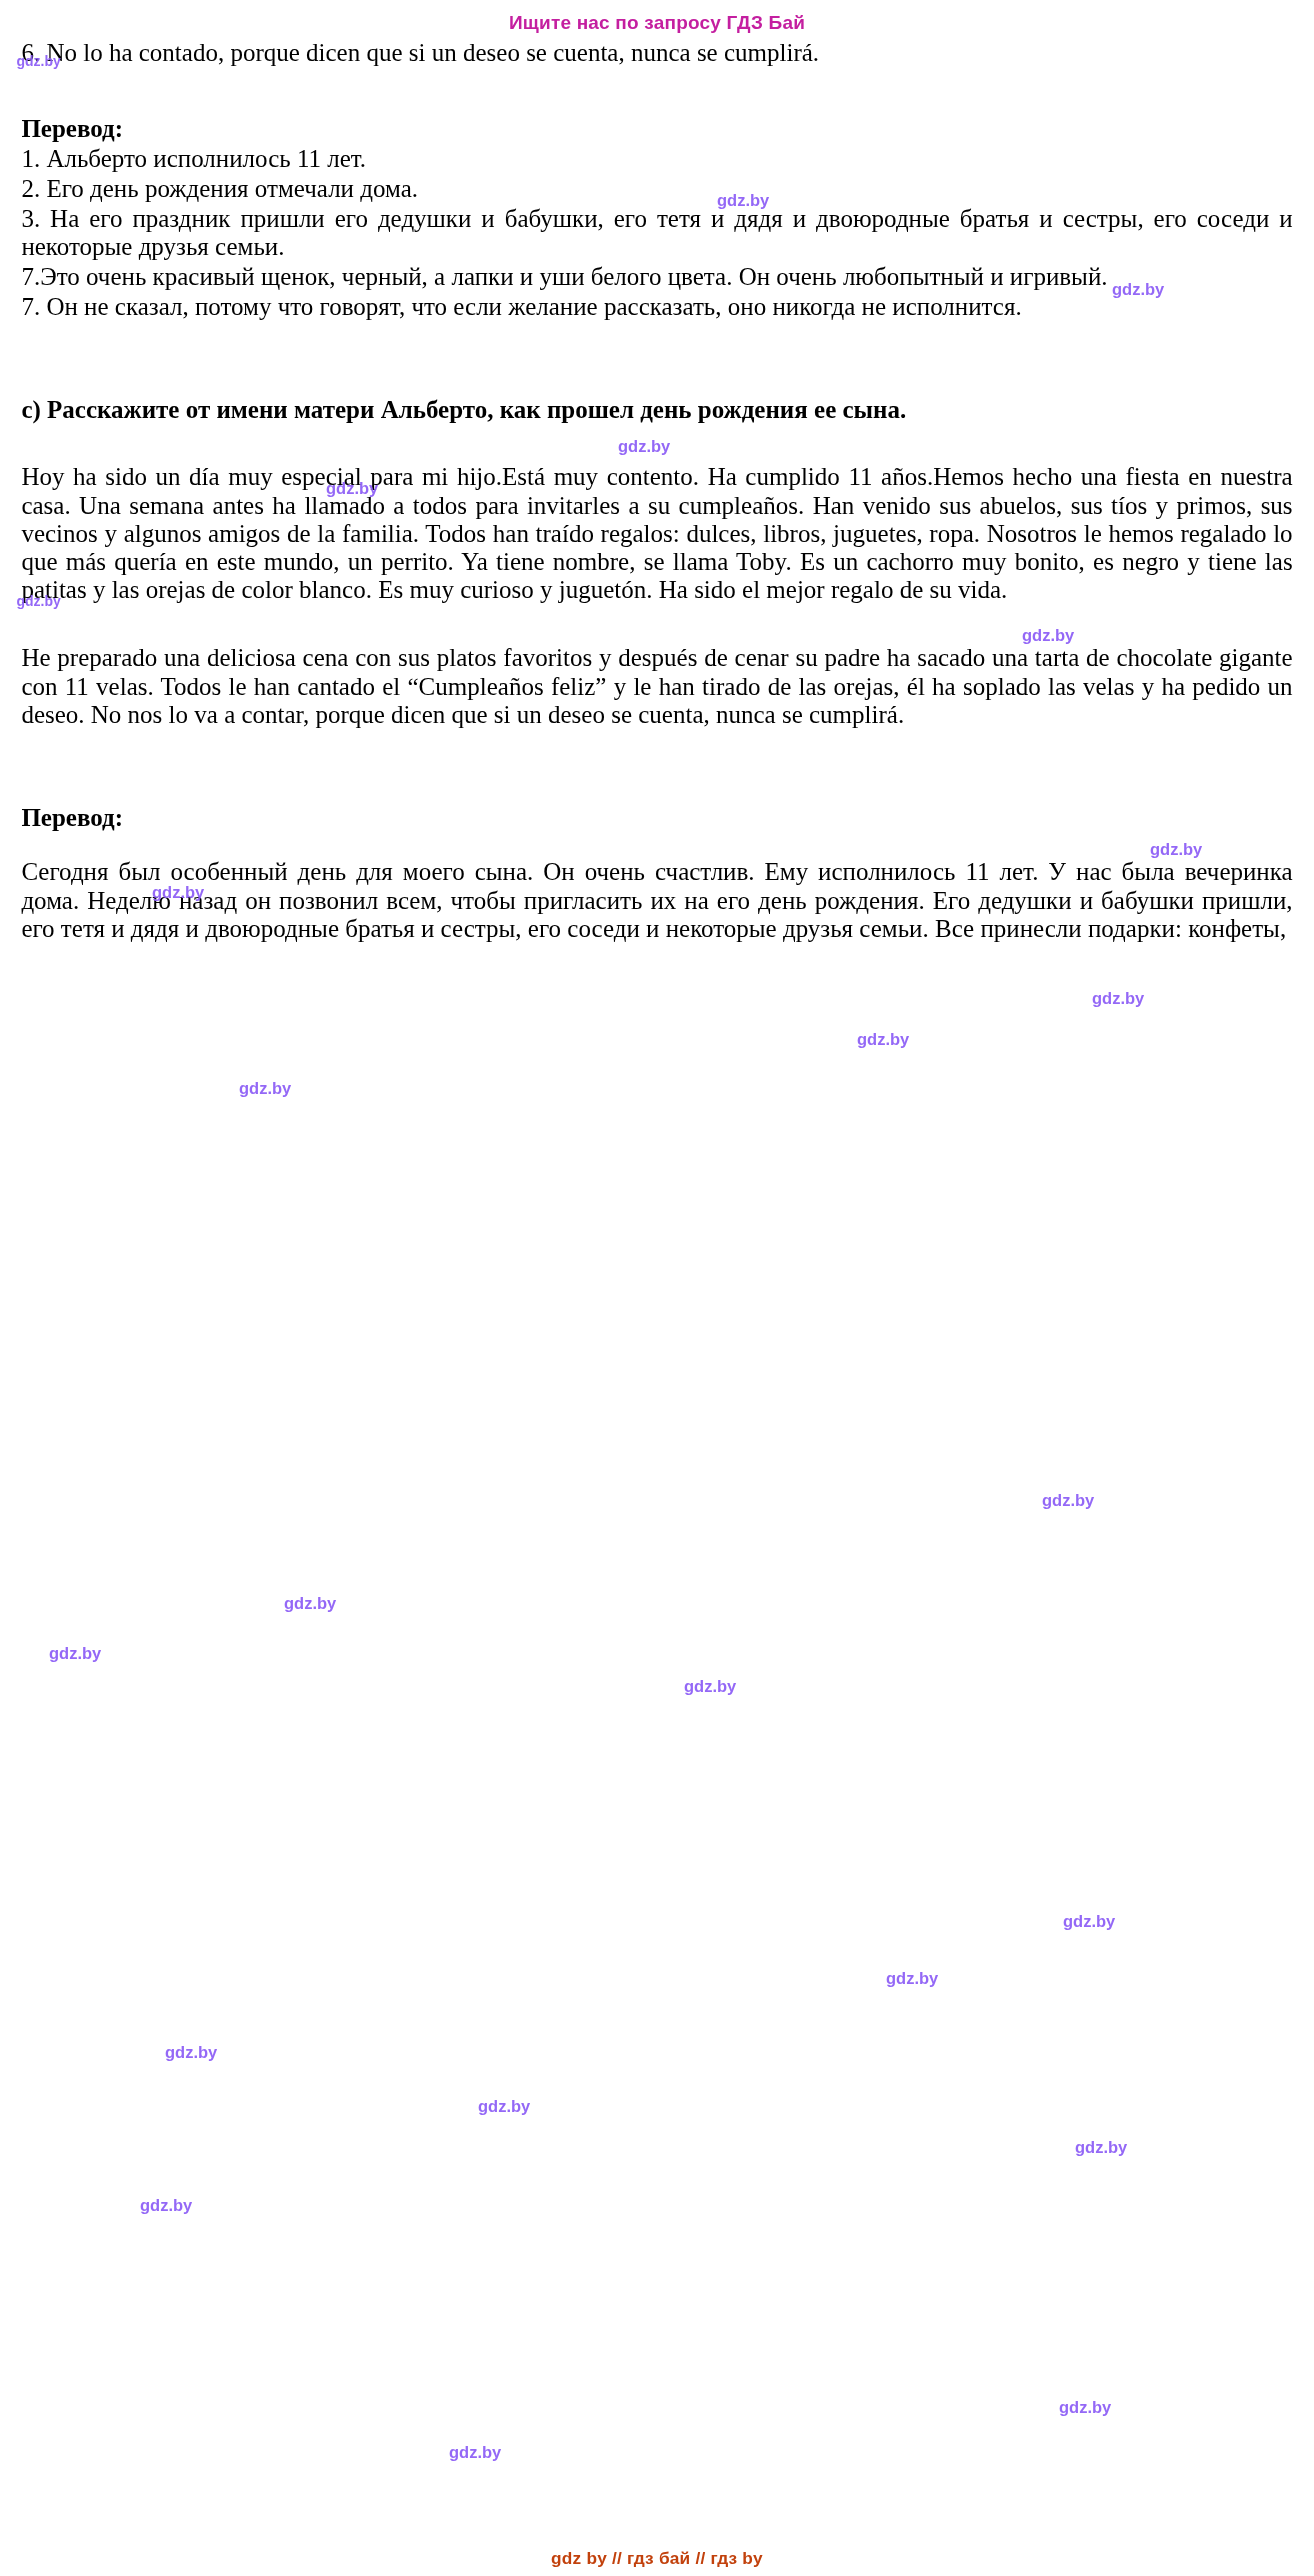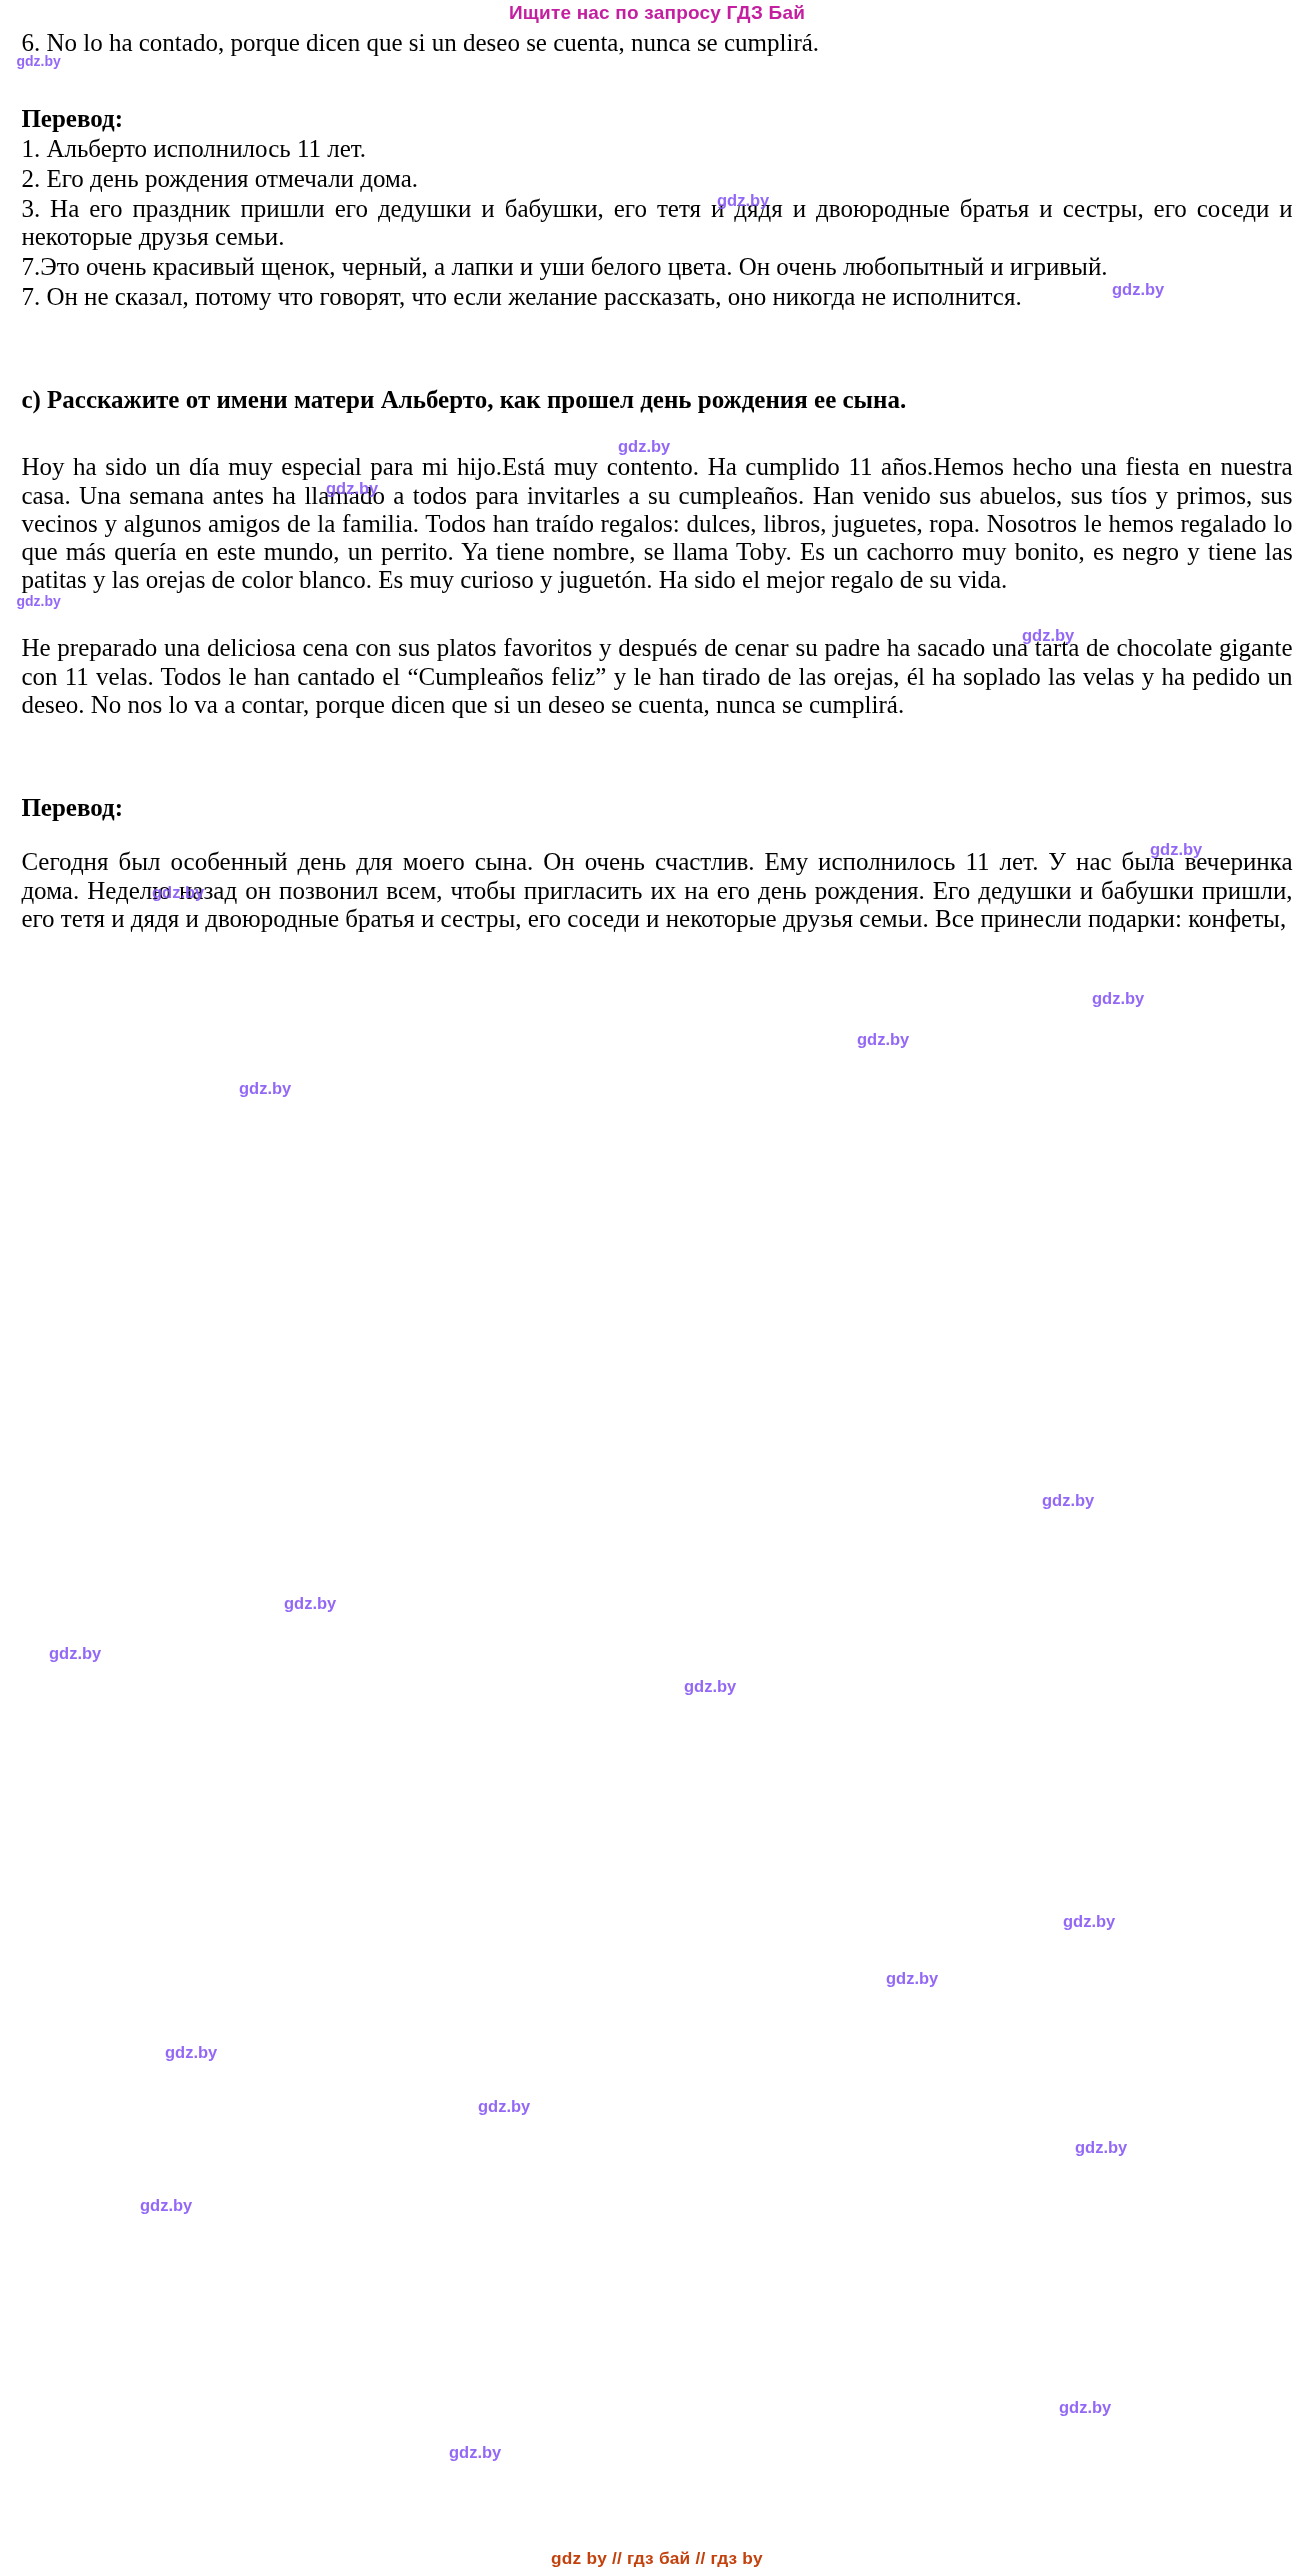--- a/index.html
+++ b/index.html
@@ -21,21 +21,21 @@
     min-height: 2576px;
     box-sizing: border-box;
     padding: 0 21.4px;
   }
   .top-banner {
     text-align: center;
     font-family: "Liberation Sans", sans-serif;
     font-weight: bold;
     font-size: 19px;
     color: #c41fa0;
-    padding-top: 2px;
+    padding-top: 12px;
     padding-bottom: 5px;
     letter-spacing: 0.2px;
   }
   .bottom-banner {
     position: absolute;
     left: 0;
     right: 0;
     bottom: 6.6px;
     text-align: center;
     font-family: "Liberation Sans", sans-serif;

